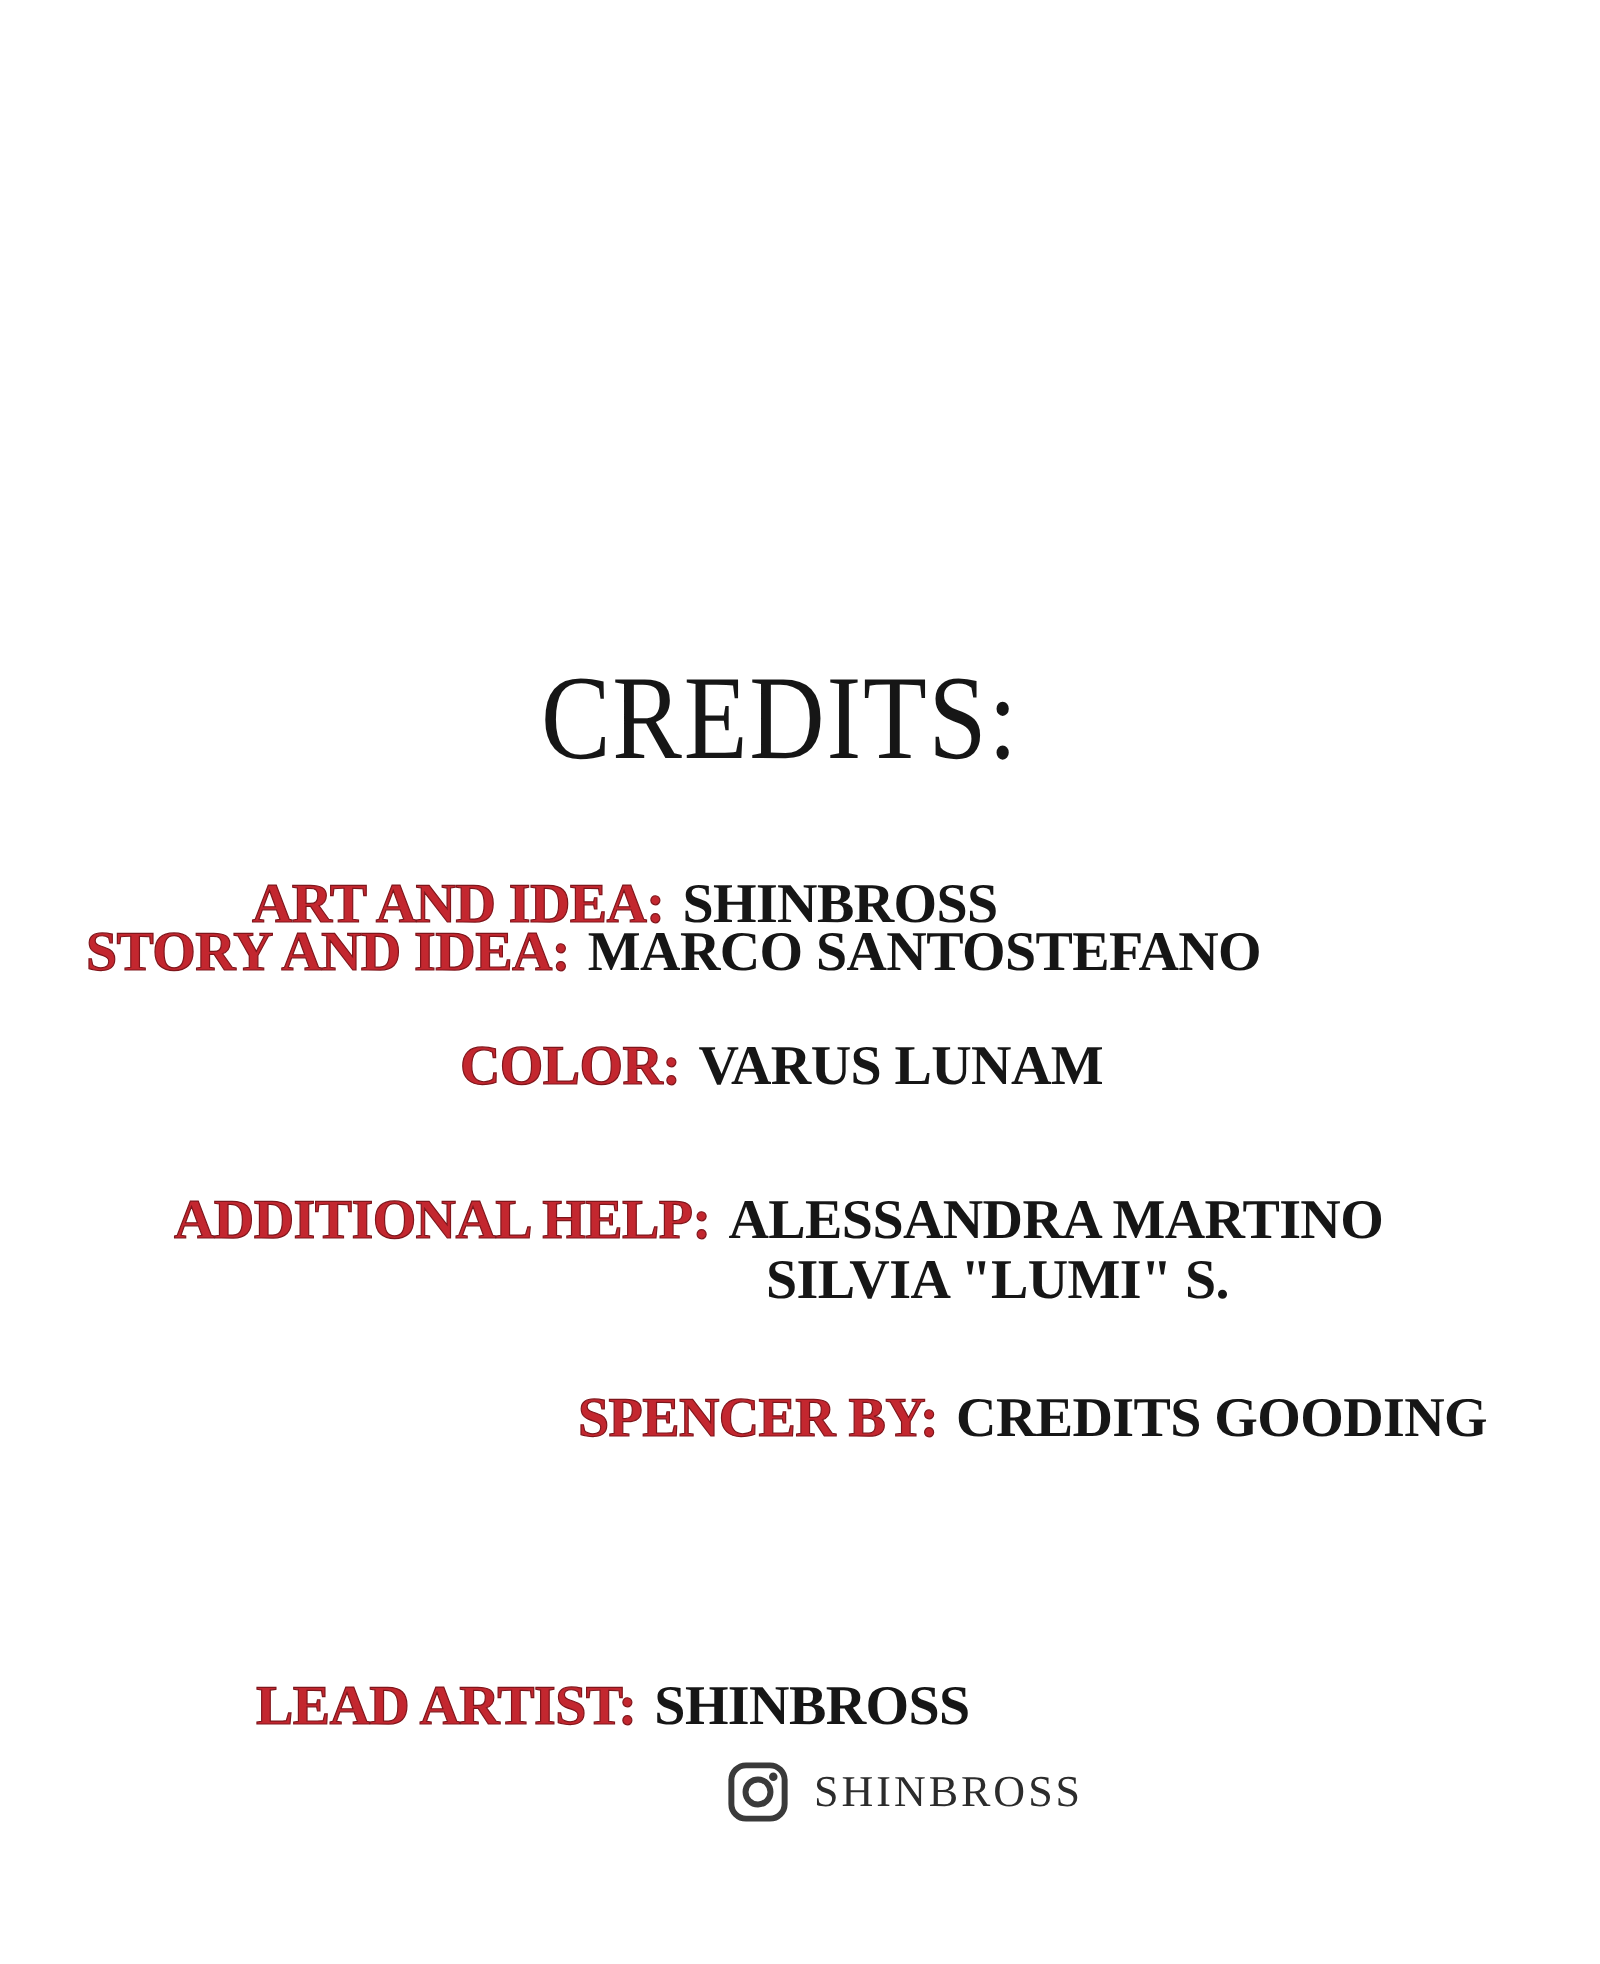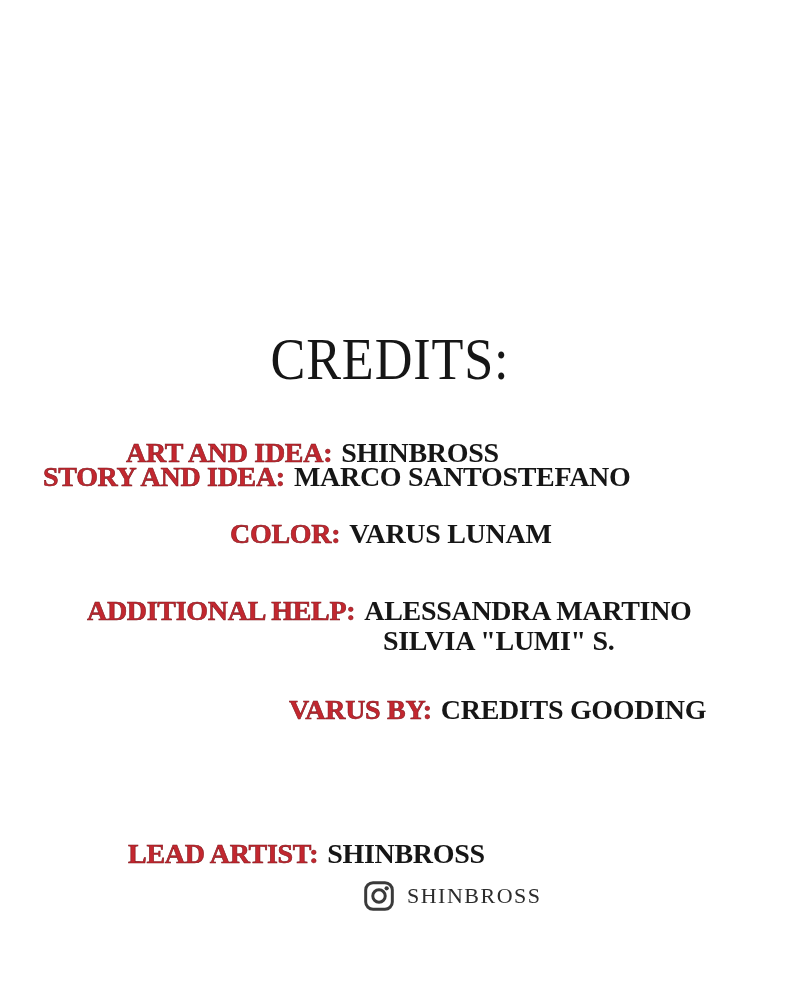--- a/index.html
+++ b/index.html
@@ -97,21 +97,21 @@
 
   <div class="credit-line l4">
     <span class="lbl">ADDITIONAL HELP:</span><span class="val">ALESSANDRA MARTINO</span>
   </div>
 
   <div class="credit-line l5">
     <span class="lbl"></span><span class="val">SILVIA "LUMI" S.</span>
   </div>
 
   <div class="credit-line l6">
-    <span class="lbl">VARUS BY:</span><span class="val">CREDITS GOODING</span>
+    <span class="lbl">SPENCER BY:</span><span class="val">CREDITS GOODING</span>
   </div>
 
   <div class="credit-line l7">
     <span class="lbl">LEAD ARTIST:</span><span class="val">SHINBROSS</span>
   </div>
 
   <div class="social-row">
     <svg class="ig-icon" viewBox="0 0 24 24" fill="none" stroke="currentColor" xmlns="http://www.w3.org/2000/svg">
       <rect x="2.6" y="2.6" width="18.8" height="18.8" rx="5.2" stroke-width="2.1"></rect>
       <circle cx="12" cy="12" r="4.4" stroke-width="2.1"></circle>

